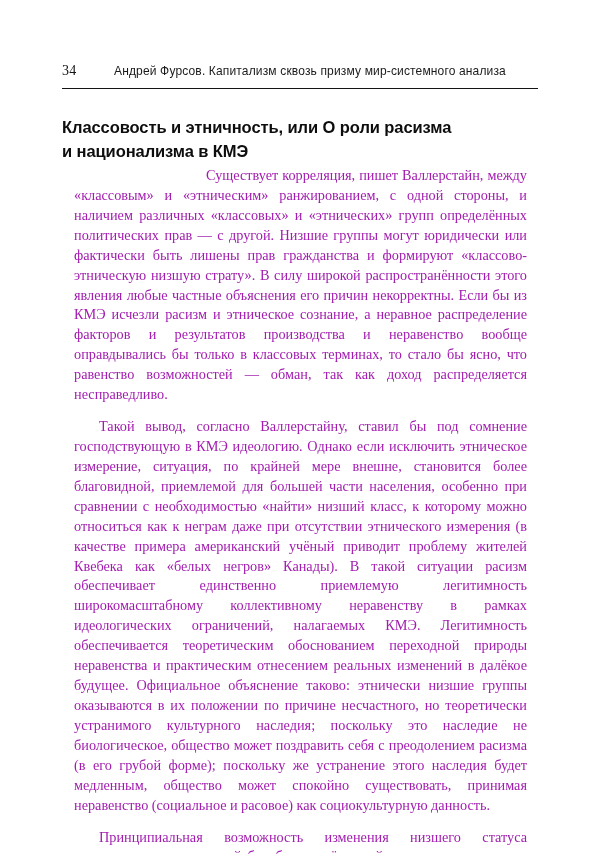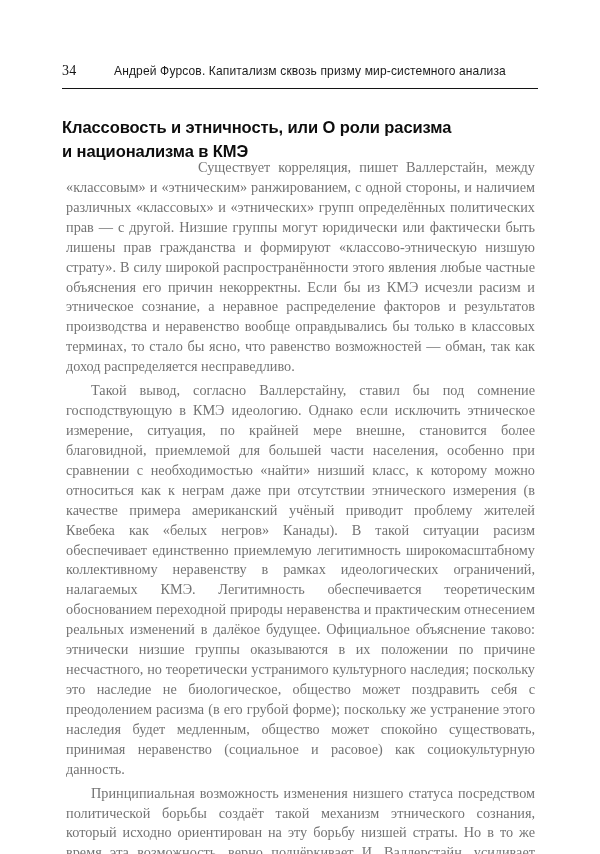--- a/index.html
+++ b/index.html
@@ -86,27 +86,27 @@
   }
 
   
   .body-col {
     position: absolute;
     left: 62px;
     top: 154px;
     width: 477px;
   }
   p.para {
-    margin: 4px;
+    margin: 12px;
     font-family: "Liberation Serif", "DejaVu Serif", serif;
     font-size: 14.25px;
     line-height: 19.92px;
     text-align: justify;
     text-justify: inter-word;
-    color: #737373;
+    color: #a21caf;
     hyphens: manual;
     -webkit-hyphens: manual;
     word-spacing: -0.1px;
   }
   p.para.lead {
     text-indent: 132px;
   }
   p.para.indent {
     text-indent: 25px;
   }

